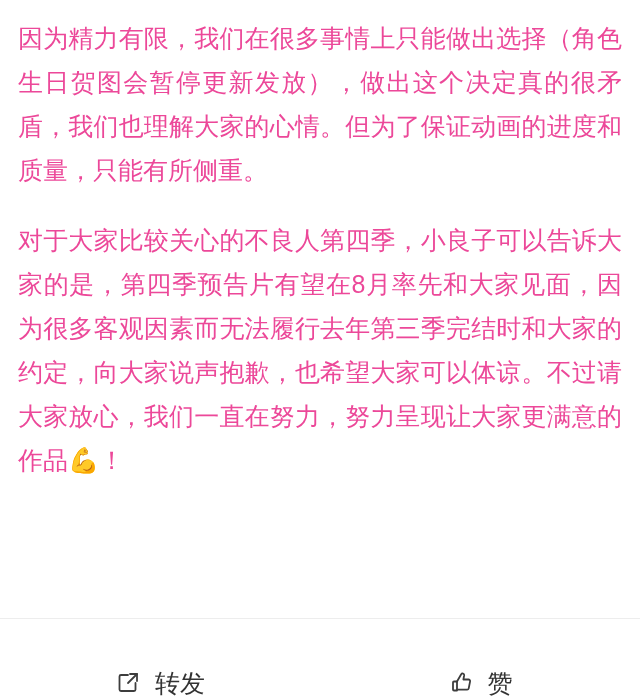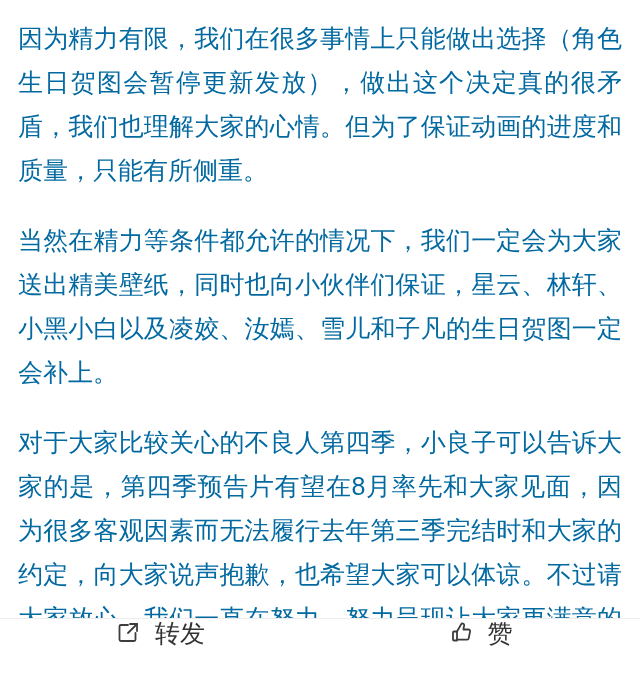--- a/index.html
+++ b/index.html
@@ -21,41 +21,41 @@
     background: #ffffff;
     display: flex;
     flex-direction: column;
   }
   .post-body {
     padding: 16px 18px 0 18px;
     flex: 1 1 auto;
     overflow: hidden;
   }
   .para {
-    color: #0369a1;
+    color: #ec4899;
     font-size: 25px;
     line-height: 44px;
     letter-spacing: 0px;
     text-align: justify;
     margin: 0 0 26px 0;
     word-break: break-all;
   }
   .para:last-child {
     margin-bottom: 0;
   }
   .divider {
     height: 1px;
     background: #ededed;
     margin: 0;
     width: 100%;
   }
   .action-bar {
     height: 78px;
     display: flex;
-    align-items: flex-start;
+    align-items: flex-end;
     justify-content: space-around;
     background: #ffffff;
     flex: 0 0 auto;
   }
   .action-item {
     display: flex;
     align-items: center;
     justify-content: center;
     gap: 12px;
     flex: 1 1 0;
@@ -78,21 +78,20 @@
     display: block;
   }
 </style>
 </head>
 <body>
 
 <div class="post">
 
   <div class="post-body">
     <p class="para">因为精力有限，我们在很多事情上只能做出选择（角色生日贺图会暂停更新发放），做出这个决定真的很矛盾，我们也理解大家的心情。但为了保证动画的进度和质量，只能有所侧重。</p>
-    <p class="para">当然在精力等条件都允许的情况下，我们一定会为大家送出精美壁纸，同时也向小伙伴们保证，星云、林轩、小黑小白以及凌姣、汝嫣、雪儿和子凡的生日贺图一定会补上。</p>
     <p class="para">对于大家比较关心的不良人第四季，小良子可以告诉大家的是，第四季预告片有望在8月率先和大家见面，因为很多客观因素而无法履行去年第三季完结时和大家的约定，向大家说声抱歉，也希望大家可以体谅。不过请大家放心，我们一直在努力，努力呈现让大家更满意的作品💪！</p>
   </div>
 
   <div class="divider"></div>
 
   <div class="action-bar">
 
     <div class="action-item">
       <span class="icon">
         <svg width="26" height="26" viewBox="0 0 26 26" fill="none" stroke="#3d3d3d" stroke-width="1.8" stroke-linecap="round" stroke-linejoin="round">

